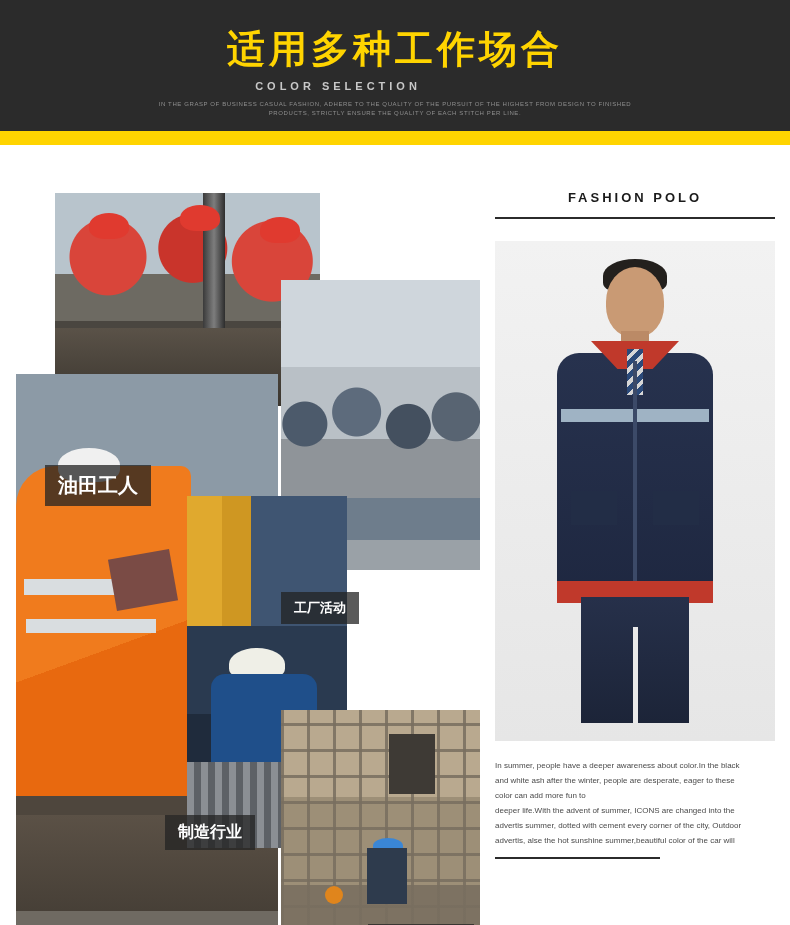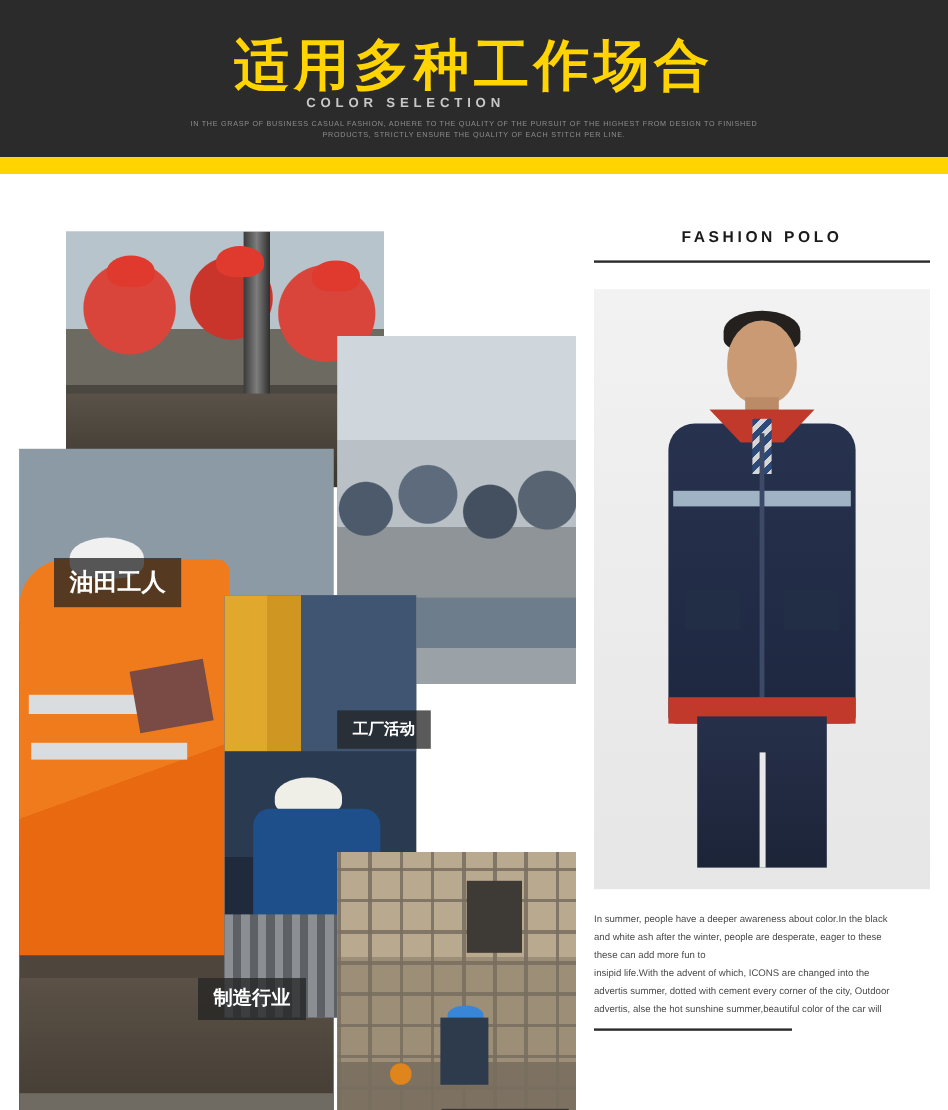--- a/index.html
+++ b/index.html
@@ -14,21 +14,21 @@
 
   
   .header {
     position: absolute; left: 0; top: 0; width: 790px; height: 131px;
     background: #2b2b2b;
     text-align: center;
   }
   .header-title {
     position: absolute; left: 0; top: 24px; width: 790px;
     color: #ffd400;
-    font-size: 46px; font-weight: bold; letter-spacing: 4px;
+    font-size: 38px; font-weight: bold; letter-spacing: 4px;
     font-family: "DejaVu Sans", "Liberation Sans", sans-serif;
   }
   .header-sub {
     position: absolute; left: 0; top: 80px; width: 676px;
     color: #c8c8c8; font-size: 11px; letter-spacing: 4px; font-weight: bold;
   }
   .header-desc {
     position: absolute; left: 0; top: 100px; width: 790px;
     color: #8e8e8e; font-size: 6px; letter-spacing: 0.6px; line-height: 9px;
     padding: 0 140px;
@@ -297,21 +297,21 @@
       <div class="m-pocketL"></div>
       <div class="m-pocketR"></div>
       <div class="m-hem"></div>
       <div class="m-pants"></div>
       <div class="m-gap"></div>
     </div>
 
     <div class="blurb">
       <p>In summer, people have a deeper awareness about color.In the black</p>
       <p>and white ash after the winter, people are desperate, eager to these</p>
-      <p>these can add more fun to</p>
-      <p>insipid life.With the advent of which, ICONS are changed into the</p>
+      <p>color can add more fun to</p>
+      <p>deeper life.With the advent of summer, ICONS are changed into the</p>
       <p>advertis summer, dotted with cement every corner of the city, Outdoor</p>
       <p>advertis, alse the hot sunshine summer,beautiful color of the car will</p>
       <div class="blurb-rule"></div>
     </div>
   </div>
 
 </div>
 
 </body></html>

